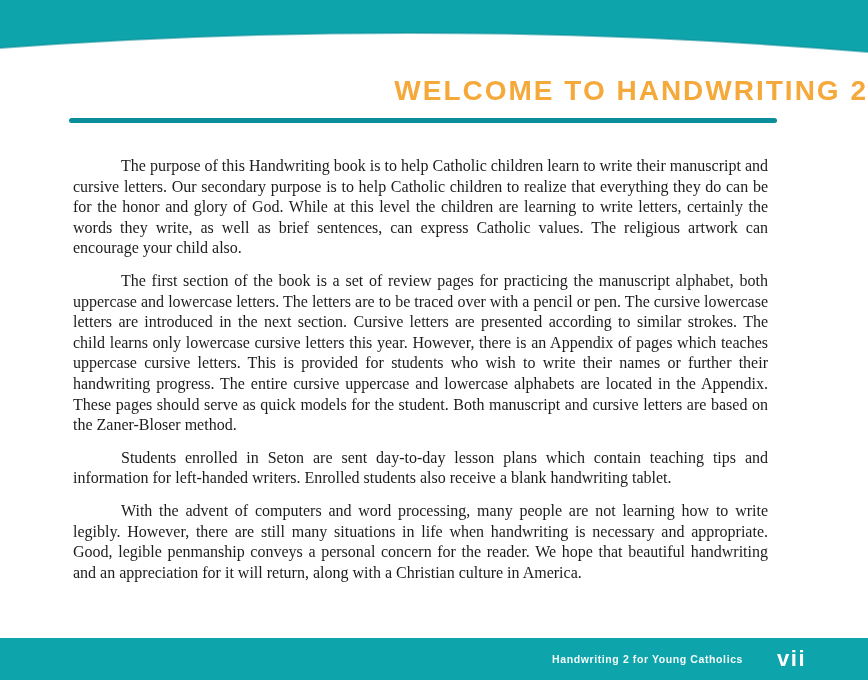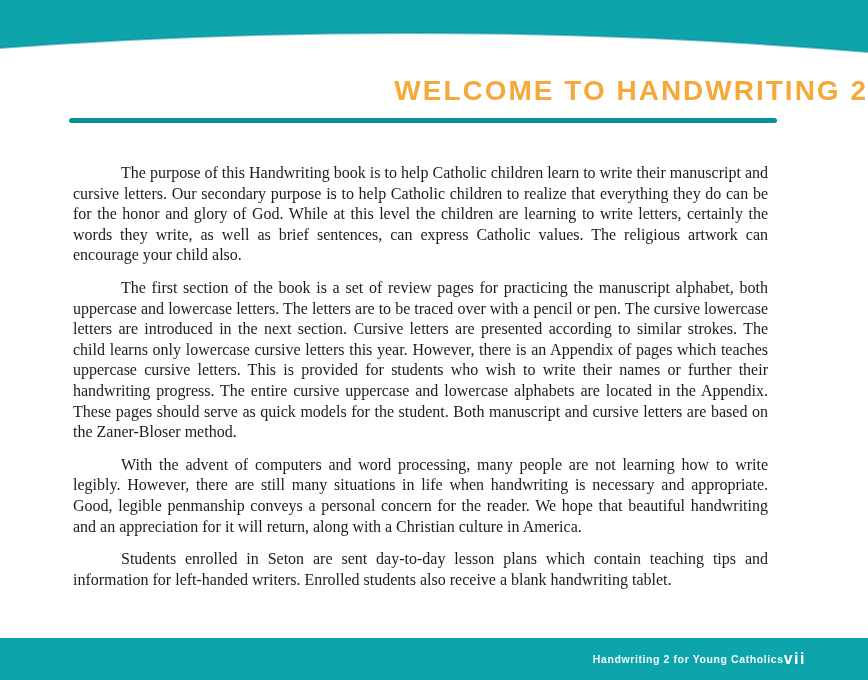--- a/index.html
+++ b/index.html
@@ -43,21 +43,21 @@
   .body-text{
     position:absolute;
     top:151px;left:73px;
     width:695px;
     color:var(--ink);
     font-size:16px;
     line-height:20.6px;
     text-align:justify;
   }
   .body-text p{
-    margin:12px 0 12px 0;
+    margin:5px 0 12px 0;
     text-indent:48px;
   }
   
   .footer{
     position:absolute;
     left:0;bottom:0;
     width:868px;height:42px;
     background:var(--teal);
     display:flex;
     align-items:center;
@@ -67,21 +67,22 @@
     font-family:"Liberation Sans", sans-serif;
     color:#ffffff;
   }
   .footer-book-title{
     font-size:10.5px;
     letter-spacing:0.6px;
     font-weight:bold;
     opacity:0.95;
   }
   .footer-page-number{
-    font-size:16px;
+    margin-left:34px;
+    font-size:22px;
     font-weight:bold;
     letter-spacing:1.5px;
     line-height:1;
   }
 </style>
 </head>
 <body>
 
 <div class="page">
 
@@ -91,22 +92,22 @@
       <path d="M868 52 Q434 16 0 48" fill="none" stroke="#0b8e99" stroke-width="2" opacity="0.55"></path>
     </svg>
   </div>
 
   <h1 class="title">WELCOME TO HANDWRITING 2</h1>
   <div class="title-rule"></div>
 
   <div class="body-text">
     <p>The purpose of this Handwriting book is to help Catholic children learn to write their manuscript and cursive letters. Our secondary purpose is to help Catholic children to realize that everything they do can be for the honor and glory of God. While at this level the children are learning to write letters, certainly the words they write, as well as brief sentences, can express Catholic values. The religious artwork can encourage your child also.</p>
     <p>The first section of the book is a set of review pages for practicing the manuscript alphabet, both uppercase and lowercase letters. The letters are to be traced over with a pencil or pen. The cursive lowercase letters are introduced in the next section. Cursive letters are presented according to similar strokes. The child learns only lowercase cursive letters this year. However, there is an Appendix of pages which teaches uppercase cursive letters. This is provided for students who wish to write their names or further their handwriting progress. The entire cursive uppercase and lowercase alphabets are located in the Appendix. These pages should serve as quick models for the student. Both manuscript and cursive letters are based on the Zaner-Bloser method.</p>
+    <p>Students enrolled in Seton are sent day-to-day lesson plans which contain teaching tips and information for left-handed writers. Enrolled students also receive a blank handwriting tablet.</p>
     <p>With the advent of computers and word processing, many people are not learning how to write legibly. However, there are still many situations in life when handwriting is necessary and appropriate. Good, legible penmanship conveys a personal concern for the reader. We hope that beautiful handwriting and an appreciation for it will return, along with a Christian culture in America.</p>
-    <p>Students enrolled in Seton are sent day-to-day lesson plans which contain teaching tips and information for left-handed writers. Enrolled students also receive a blank handwriting tablet.</p>
   </div>
 
   <div class="footer">
     <span class="footer-book-title">Handwriting 2 for Young Catholics</span>
     <span class="footer-page-number">vii</span>
   </div>
 
 </div>
 
 </body></html>

